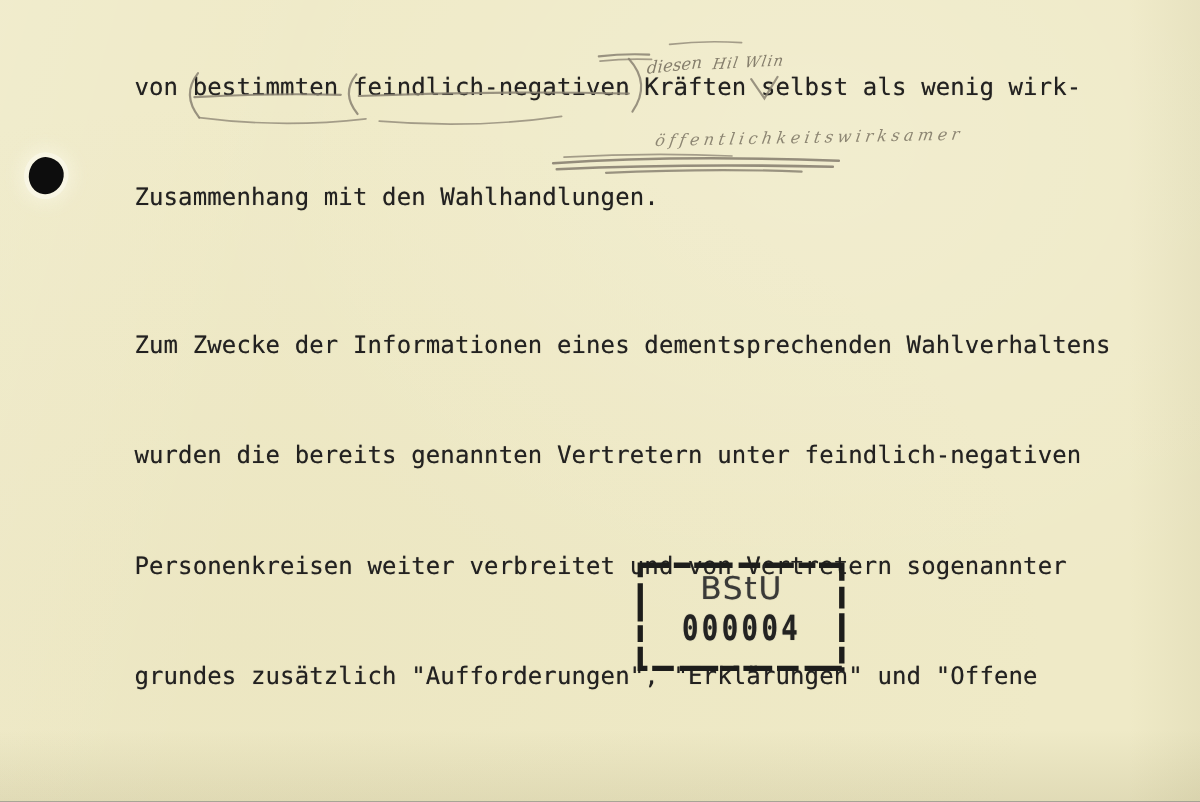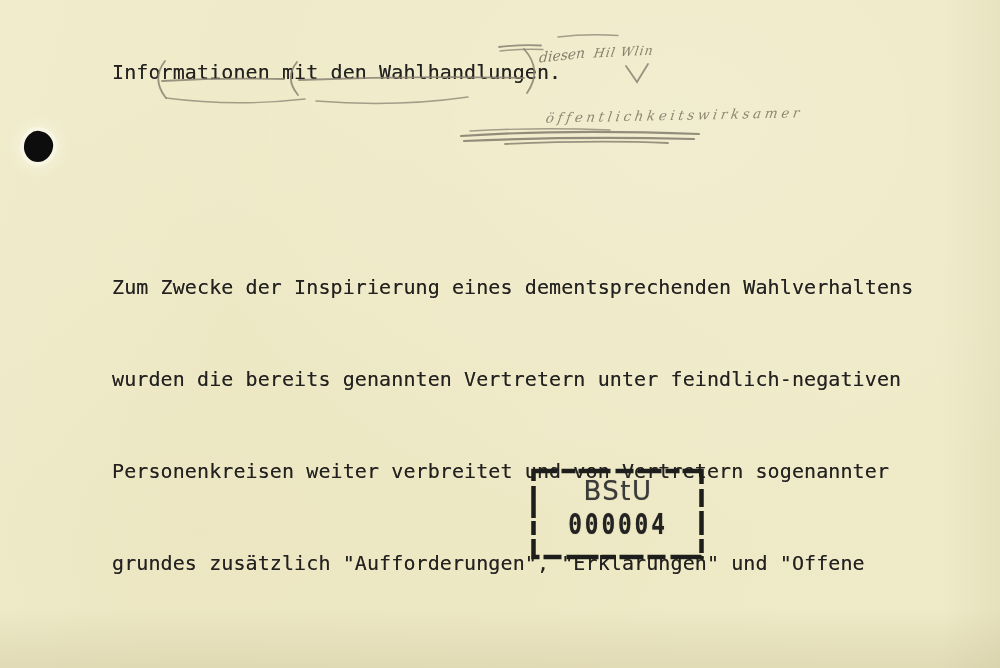--- a/index.html
+++ b/index.html
@@ -94,25 +94,26 @@
   }
 </style>
 </head>
 <body>
 
 <div class="page">
 
   <div class="hole"></div>
 
   <div class="typed para1">
-    <div class="tline">Informationen mit den Wahlhandlungen.</div>
+    <div class="tline">von bestimmten feindlich-negativen Kräften selbst als wenig wirk-</div>
+    <div class="tline">Zusammenhang mit den Wahlhandlungen.</div>
   </div>
 
   <div class="typed para2">
-    <div class="tline">Zum Zwecke der Inspirierung eines dementsprechenden Wahlverhaltens</div>
+    <div class="tline">Zum Zwecke der Informationen eines dementsprechenden Wahlverhaltens</div>
     <div class="tline">wurden die bereits genannten Vertretern unter feindlich-negativen</div>
     <div class="tline">Personenkreisen weiter verbreitet und von Vertretern sogenannter</div>
     <div class="tline">grundes zusätzlich "Aufforderungen", "Erklärungen" und "Offene</div>
     
   </div>
 
   <svg class="pencil-overlay" width="1000" height="668" viewBox="0 0 1000 668">
 
     <path class="pm-med" d="M499,47 Q520,44.5 541,45.5"></path>
     <path class="pm-light" d="M500,51 Q522,48.5 543,49.5"></path>

